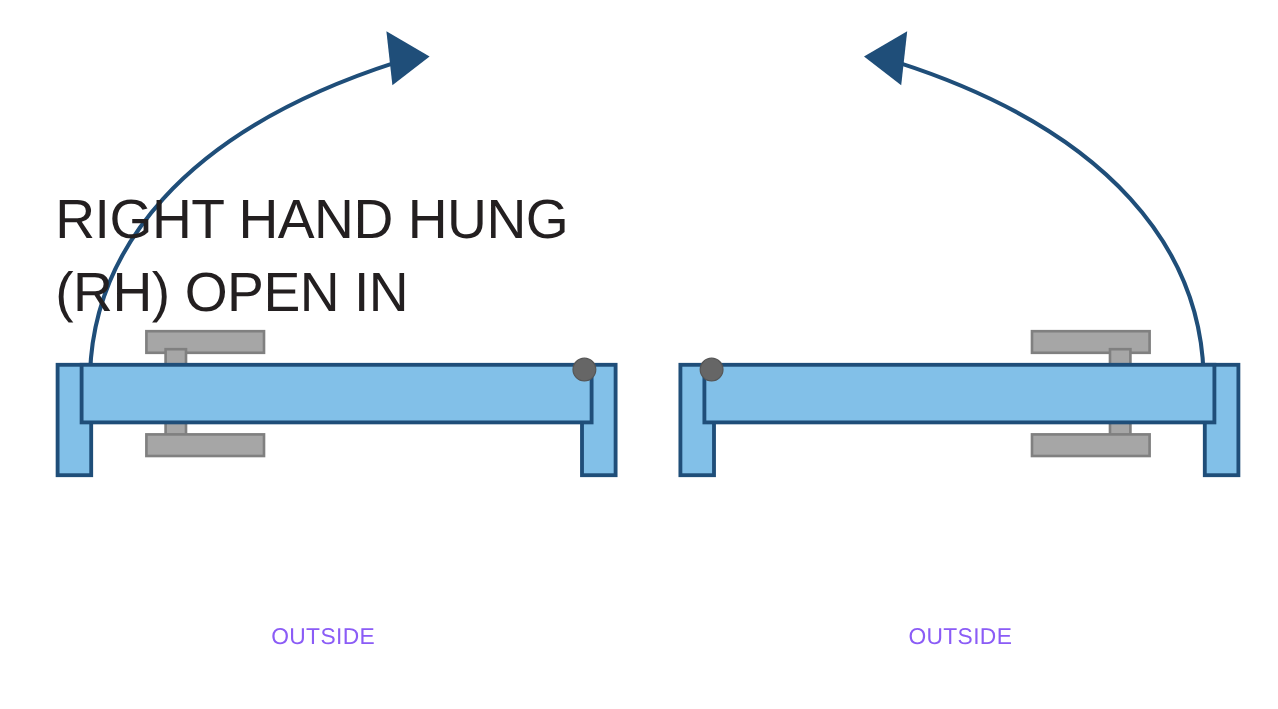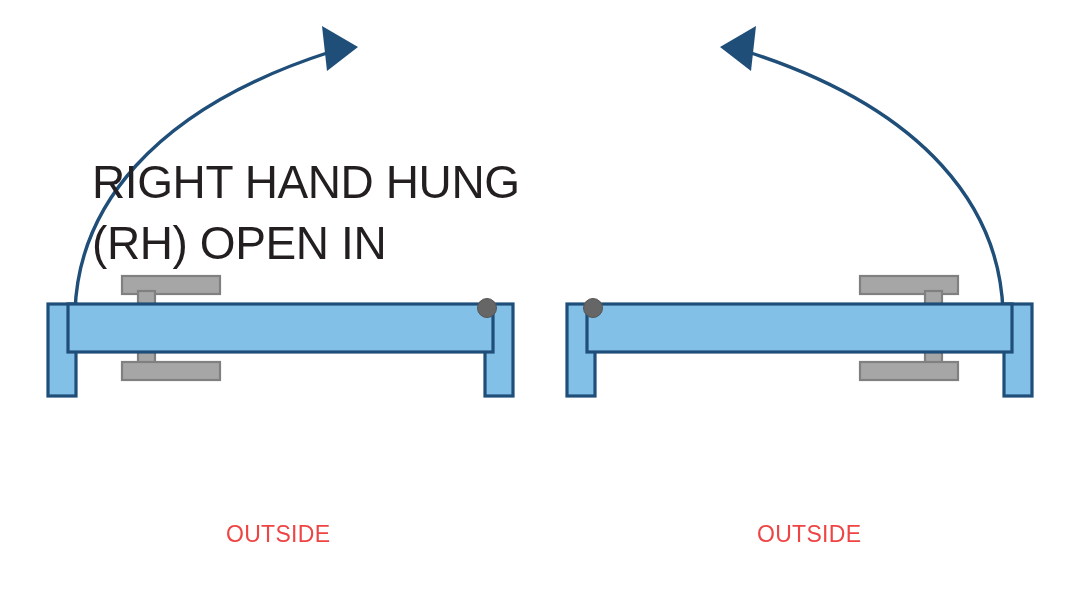--- a/index.html
+++ b/index.html
@@ -27,31 +27,30 @@
   .title-text {
     position: absolute;
     font-family: "Liberation Sans", sans-serif;
     font-size: 46px;
     font-weight: 400;
     line-height: 1.32;
     color: #231f20;
     letter-spacing: -0.4px;
     white-space: pre-line;
     z-index: 5;
-    margin-left: 46px;
   }
   #title-left  { left: 46px;  top: 152px; }
   #title-right { left: 558px; top: 152px; }
 
   .outside-label {
     position: absolute;
     font-family: "Liberation Sans", sans-serif;
-    font-size: 23px;
+    font-size: 19px;
     font-weight: 400;
-    color: #ef4444;
+    color: #8b5cf6;
     letter-spacing: 0.3px;
     z-index: 5;
   }
   #outside-left  { left: 226px; top: 521px; }
   #outside-right { left: 757px; top: 521px; }
 </style>
 </head>
 <body>
 
 <div id="canvas">

